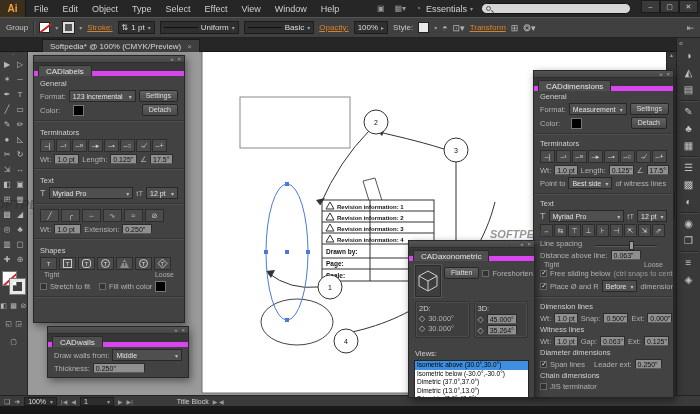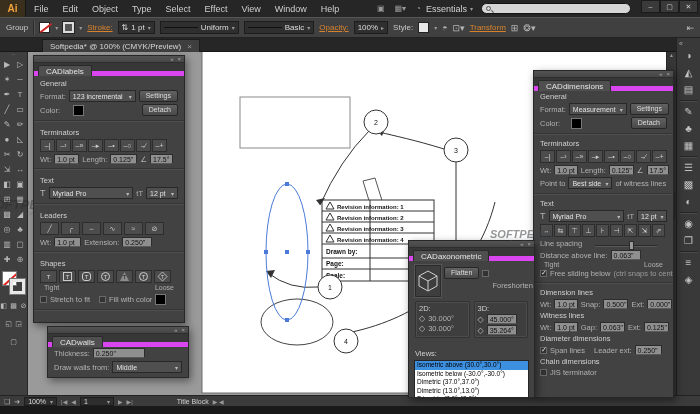--- a/index.html
+++ b/index.html
@@ -398,21 +398,20 @@
       <span class="l" style="font-size:9px">T</span>
       <span class="dd" style="flex:1">
           <span>Myriad Pro</span>
         </span>
       <span class="l">tT</span>
       <span class="dd" style="width:32px">
           <span>12 pt</span>
         </span>
     </div>
     <div class="dv"></div>
-    <div class="sec">Leaders</div>
     <div class="r" style="gap:2px">
       <span class="tb" style="width:19px">╱</span>
       <span class="tb" style="width:19px">╭</span>
       <span class="tb" style="width:19px">⌢</span>
       <span class="tb" style="width:19px">∿</span>
       <span class="tb" style="width:19px">≈</span>
       <span class="tb" style="width:19px">⊘</span>
     </div>
     <div class="r">
       <span class="l">Wt:</span>
@@ -461,29 +460,29 @@
     <div class="dv"></div>
 
   </div>
 
   <div class="p" style="left:47px;top:326px;width:142px;height:52px">
     <div class="ph">
         <span>«</span>
         <span>×</span>
       </div>
     <div class="tabs"><span class="ptab">CADwalls</span></div>
-    <div class="r">
-      <span class="l">Thickness:</span>
-      <span class="f" style="width:52px">0.250"</span>
-    </div>
     <div class="r" style="margin-top:1px">
       <span class="l">Draw walls from:</span>
       <span class="dd" style="flex:1">
           <span>Middle</span>
         </span>
+    </div>
+    <div class="r">
+      <span class="l">Thickness:</span>
+      <span class="f" style="width:52px">0.250"</span>
     </div>
   </div>
 
   <div class="p" style="left:533px;top:70px;width:141px;height:328px">
     <div class="ph">
         <span>«</span>
         <span>×</span>
       </div>
     <div class="tabs"><span class="ptab">CADdimensions</span></div>
     <div class="sec" style="padding-top:1px">General</div>
@@ -561,20 +560,28 @@
       <span class="f" style="width:30px">0.063"</span>
     </div>
     <div class="tl">
       <span>Tight</span>
       <span>Loose</span>
     </div>
     <div class="r">
       <span class="ck on"></span>
       <span class="l">Free sliding below</span>
       <span class="l" style="color:#9a9a9a">(ctrl snaps to center)</span>
+    </div>
+    <div class="r">
+      <span class="ck on"></span>
+      <span class="l">Place Ø and R</span>
+      <span class="dd" style="width:38px">
+          <span>Before</span>
+        </span>
+      <span class="l">dimension</span>
     </div>
     <div class="dv"></div>
     <div class="sec" style="padding-top:1px">Dimension lines</div>
     <div class="r">
       <span class="l">Wt:</span>
       <span class="f" style="width:24px">1.0 pt</span>
       <span class="l">Snap:</span>
       <span class="f" style="width:25px">0.500"</span>
       <span class="l">Ext:</span>
       <span class="f" style="width:25px">0.000"</span>
@@ -611,21 +618,21 @@
     <div class="r" style="margin-top:3px;align-items:flex-start">
       <span class="cubebox">
         <svg width="24" height="24">
           <polygon points="12,2 21,7 21,17 12,22 3,17 3,7" fill="none" stroke="#cfcfcf"></polygon>
           <polyline points="3,7 12,12 21,7" fill="none" stroke="#cfcfcf"></polyline>
           <line x1="12" y1="12" x2="12" y2="22" stroke="#cfcfcf"></line>
         </svg>
       </span>
       <span class="btn" style="width:42px;text-align:center;margin-top:2px">Flatten</span>
       <span class="ck" style="margin-top:5px"></span>
-      <span class="l" style="margin-top:16px">Foreshorten</span>
+      <span class="l" style="margin-top:4px">Foreshorten</span>
     </div>
     <div class="r" style="align-items:stretch;gap:4px;margin-top:2px">
       <div class="gb">
         <div class="l" style="color:#d0d0d0">2D:</div>
         <div class="r" style="padding:1px 0">
             <span class="axico">◇</span>
             <span class="l">30.000°</span>
           </div>
         <div class="r" style="padding:0">
             <span class="axico">◇</span>

